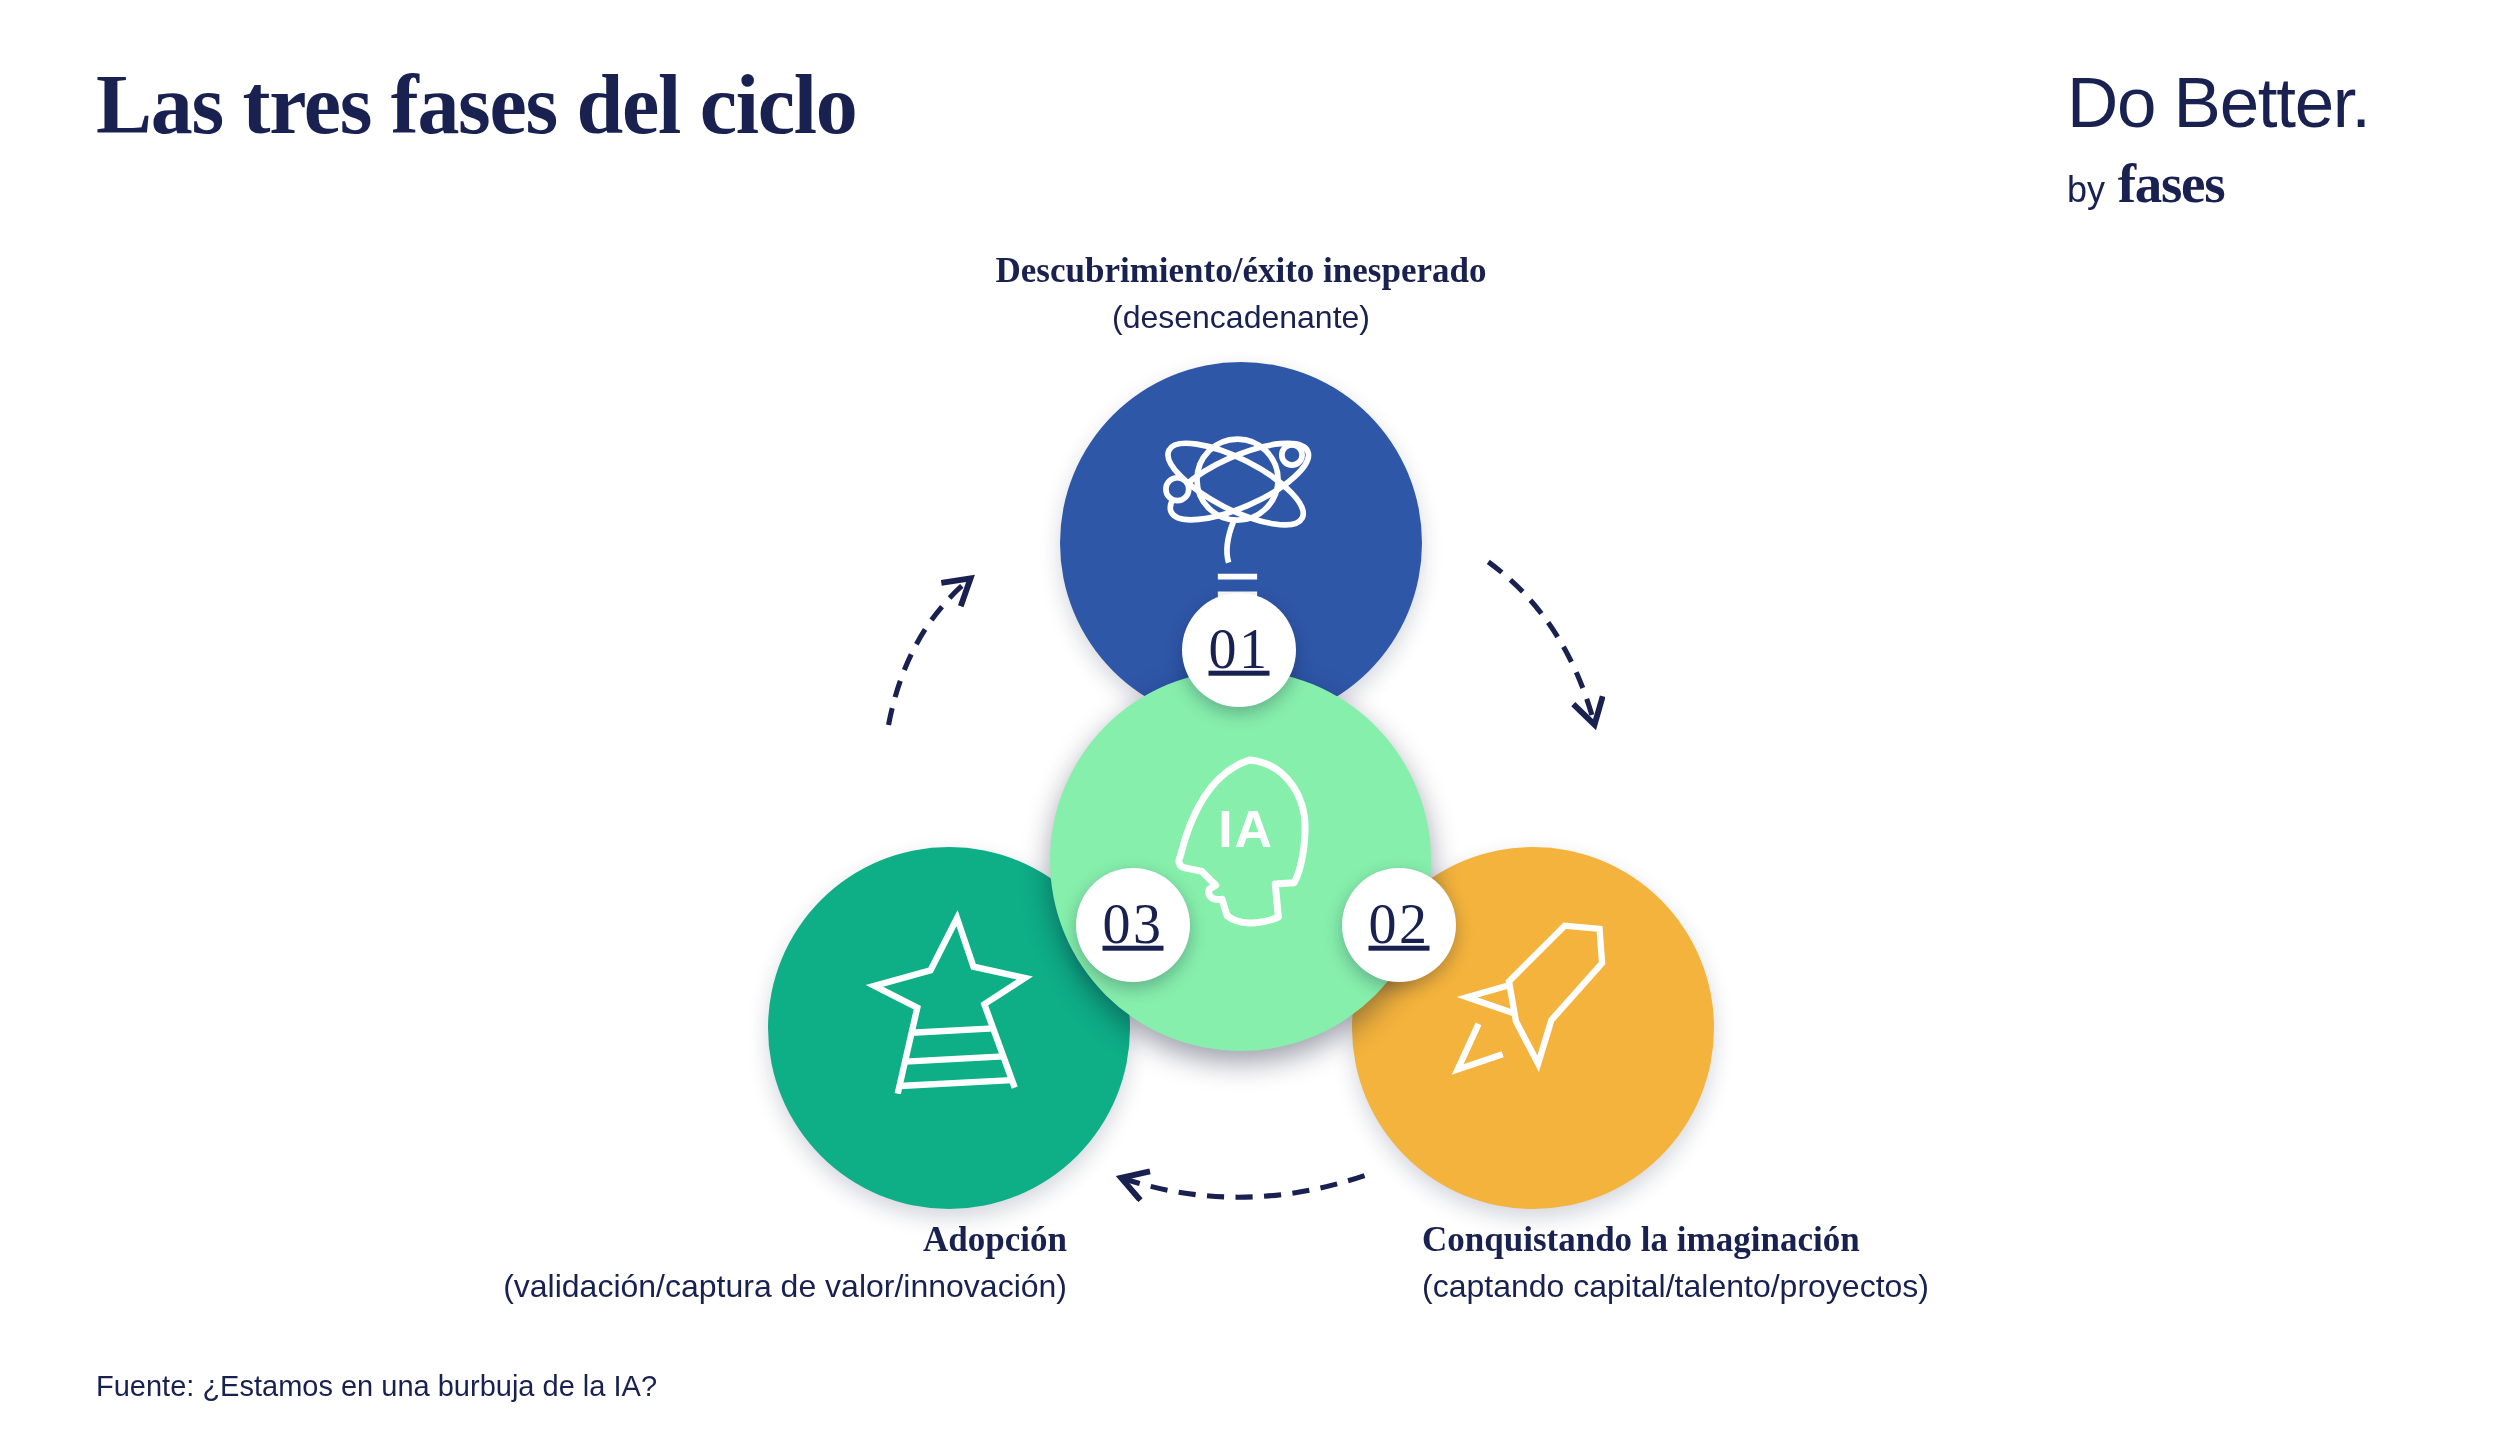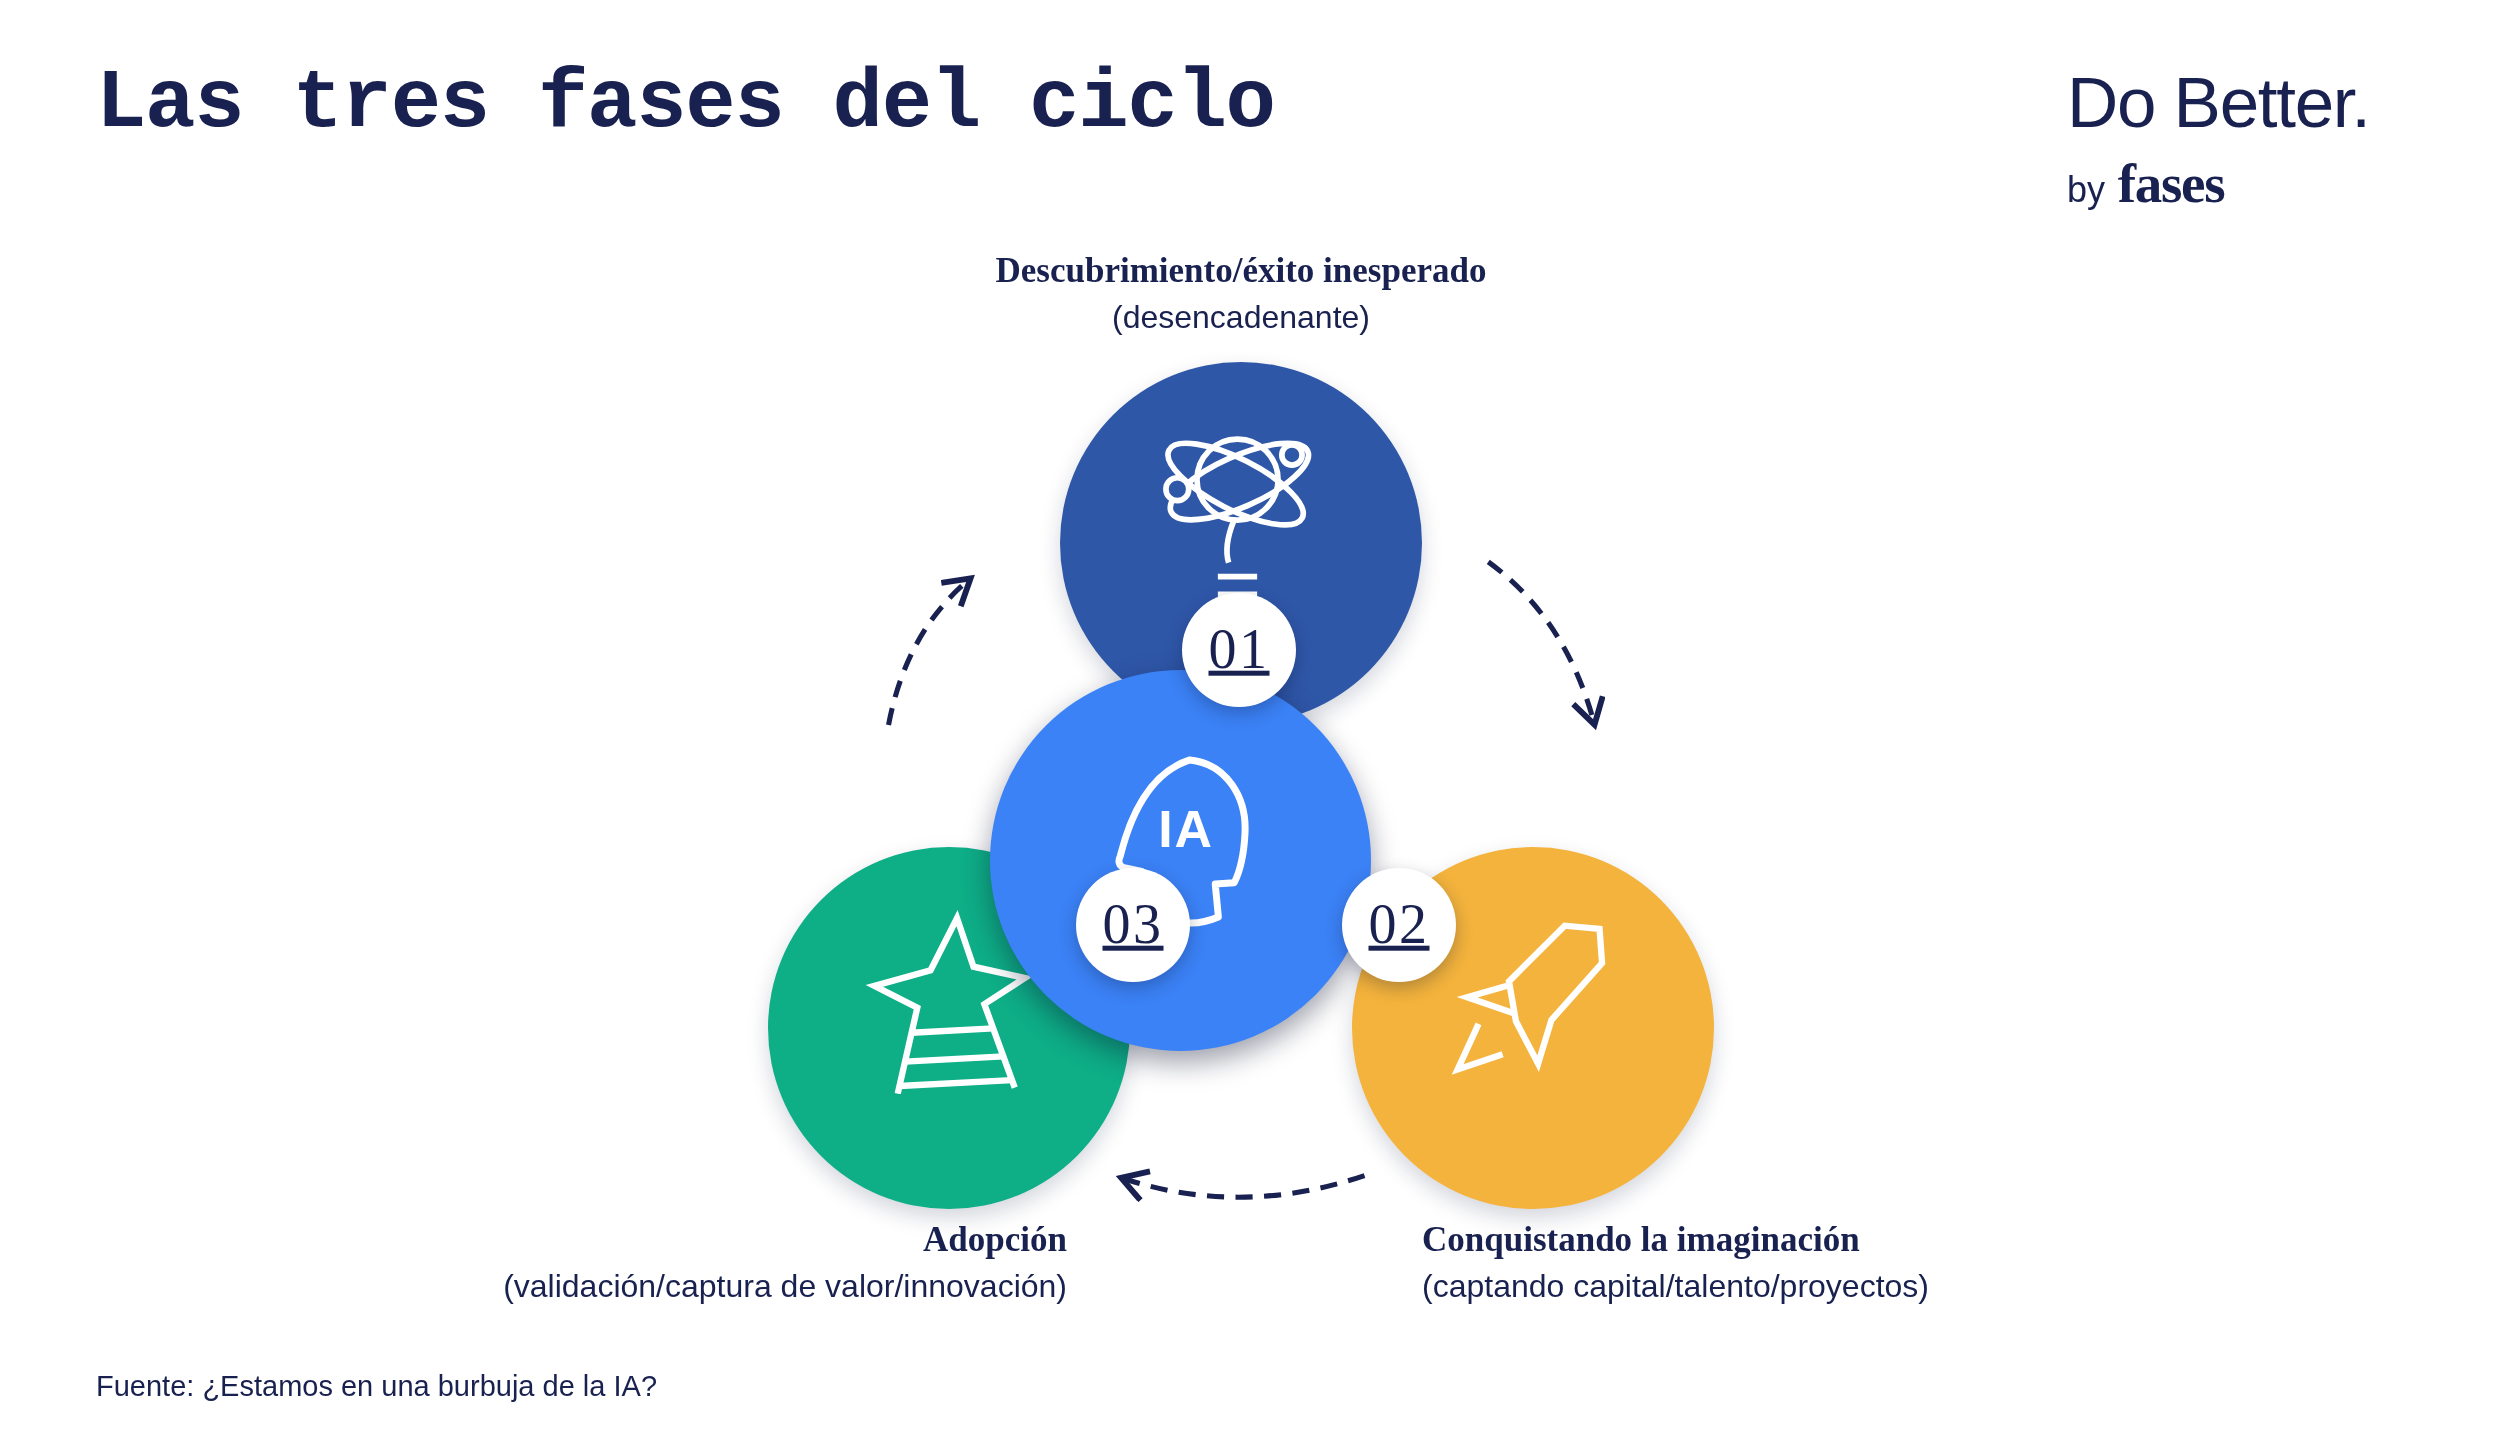--- a/index.html
+++ b/index.html
@@ -11,21 +11,21 @@
     overflow: hidden;
     font-family: "Liberation Sans", sans-serif;
     color: #18214F;
   }
 
   
   .page-title {
     position: absolute;
     left: 96px;
     top: 56px;
-    font-family: Liberation Mono, monospace;
+    font-family: Liberation Serif, serif;
     font-weight: bold;
     font-size: 84px;
     letter-spacing: -1.3px;
     color: #18214F;
     white-space: nowrap;
   }
   .brand {
     position: absolute;
     left: 2067px;
     top: 62px;
@@ -54,21 +54,21 @@
   .circle {
     position: absolute;
     border-radius: 50%;
   }
   .circle-blue   { left: 1060px; top: 362px;  width: 362px; height: 362px; background: #2F57A8; z-index: 1;
                    box-shadow: 0 9px 21.6px rgba(16,27,64,0.18); }
   .circle-green  { left: 768px; top: 847px; width: 362px; height: 362px; background: #0EAE87; z-index: 1;
                    box-shadow: 0 9px 21.6px rgba(16,27,64,0.18); }
   .circle-yellow { left: 1352px; top: 847px; width: 362px; height: 362px; background: #F3B33C; z-index: 1;
                    box-shadow: 0 9px 21.6px rgba(16,27,64,0.18); }
-  .circle-navy   { left: 990px; top: 670px; width: 381px; height: 381px; background: #3b82f6; z-index: 3;
+  .circle-navy   { left: 1050px; top: 670px; width: 381px; height: 381px; background: #86efac; z-index: 3;
                    box-shadow: 0 11.4px 28px rgba(10,16,45,0.40); }
 
   .icon-svg { position: absolute; }
 
   
   .badge {
     position: absolute;
     width: 114px;
     height: 114px;
     border-radius: 50%;

